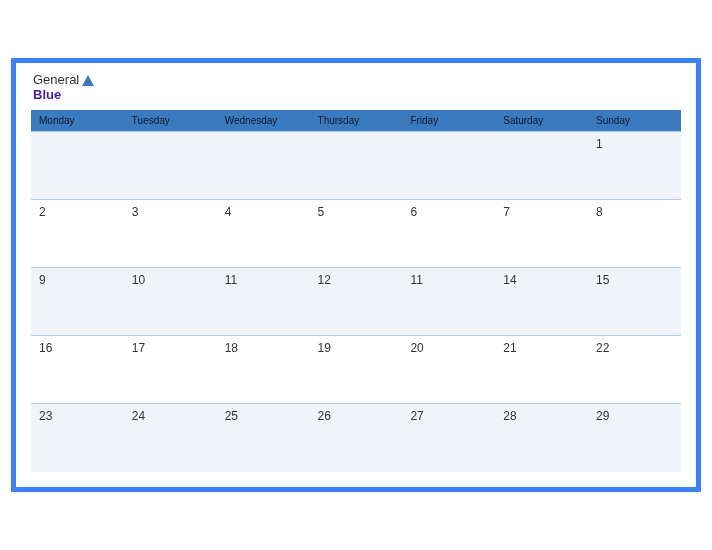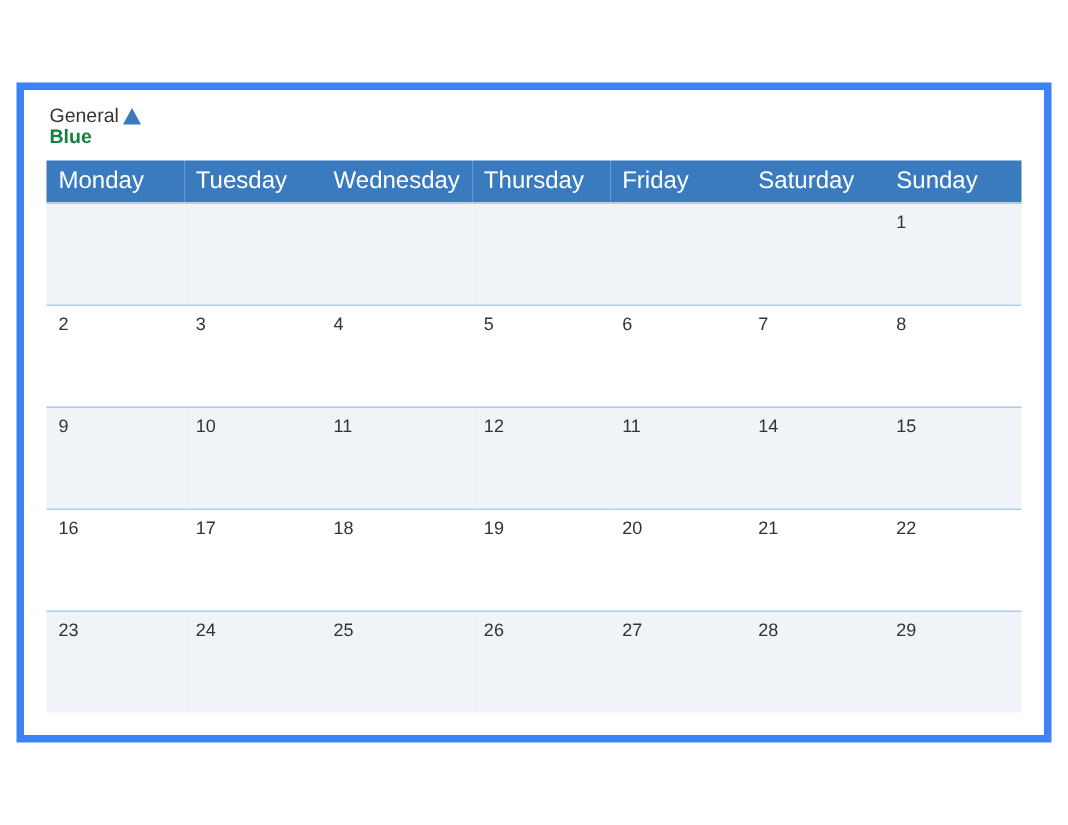--- a/index.html
+++ b/index.html
@@ -42,22 +42,22 @@
       color: #333;
       min-width: 60px;
       text-align: right;
     }
     .calendar-table {
       width: 100%;
       border-collapse: collapse;
     }
     .calendar-table thead tr th {
       background-color: #3a7bbf;
-      color: #ffffff;
-      font-size: 16px;
+      color: #0f172a;
+      font-size: 10px;
       font-weight: normal;
       padding: 5px 8px;
       text-align: left;
       border: none;
     }
     .calendar-table tbody tr td {
       vertical-align: top;
       padding: 5px 8px 20px 8px;
       font-size: 12px;
       color: #333;
@@ -81,21 +81,21 @@
 <body>
 
 <div class="calendar-wrapper">
   <div class="calendar-header">
     <div class="logo">
     <div style="display:flex;flex-direction:column;align-items:flex-start;line-height:1.1;">
       <div style="display:flex;align-items:center;gap:2px;">
         <span style="font-size:13px;color:#333;">General</span>
         <div style="width:0;height:0;border-left:6px solid transparent;border-right:6px solid transparent;border-bottom:11px solid #3a7bbf;margin-left:1px;margin-bottom:0px;"></div>
       </div>
-      <span style="font-size:13px;color:#15803d;font-weight:bold;margin-left:0;">Blue</span>
+      <span style="font-size:13px;color:#4c1d95;font-weight:bold;margin-left:0;">Blue</span>
     </div>
   </div>
     <div class="calendar-title"></div>
     <div class="country-label"></div>
   </div>
 
   <table class="calendar-table">
     <thead>
       <tr>
       <th>Monday</th>

